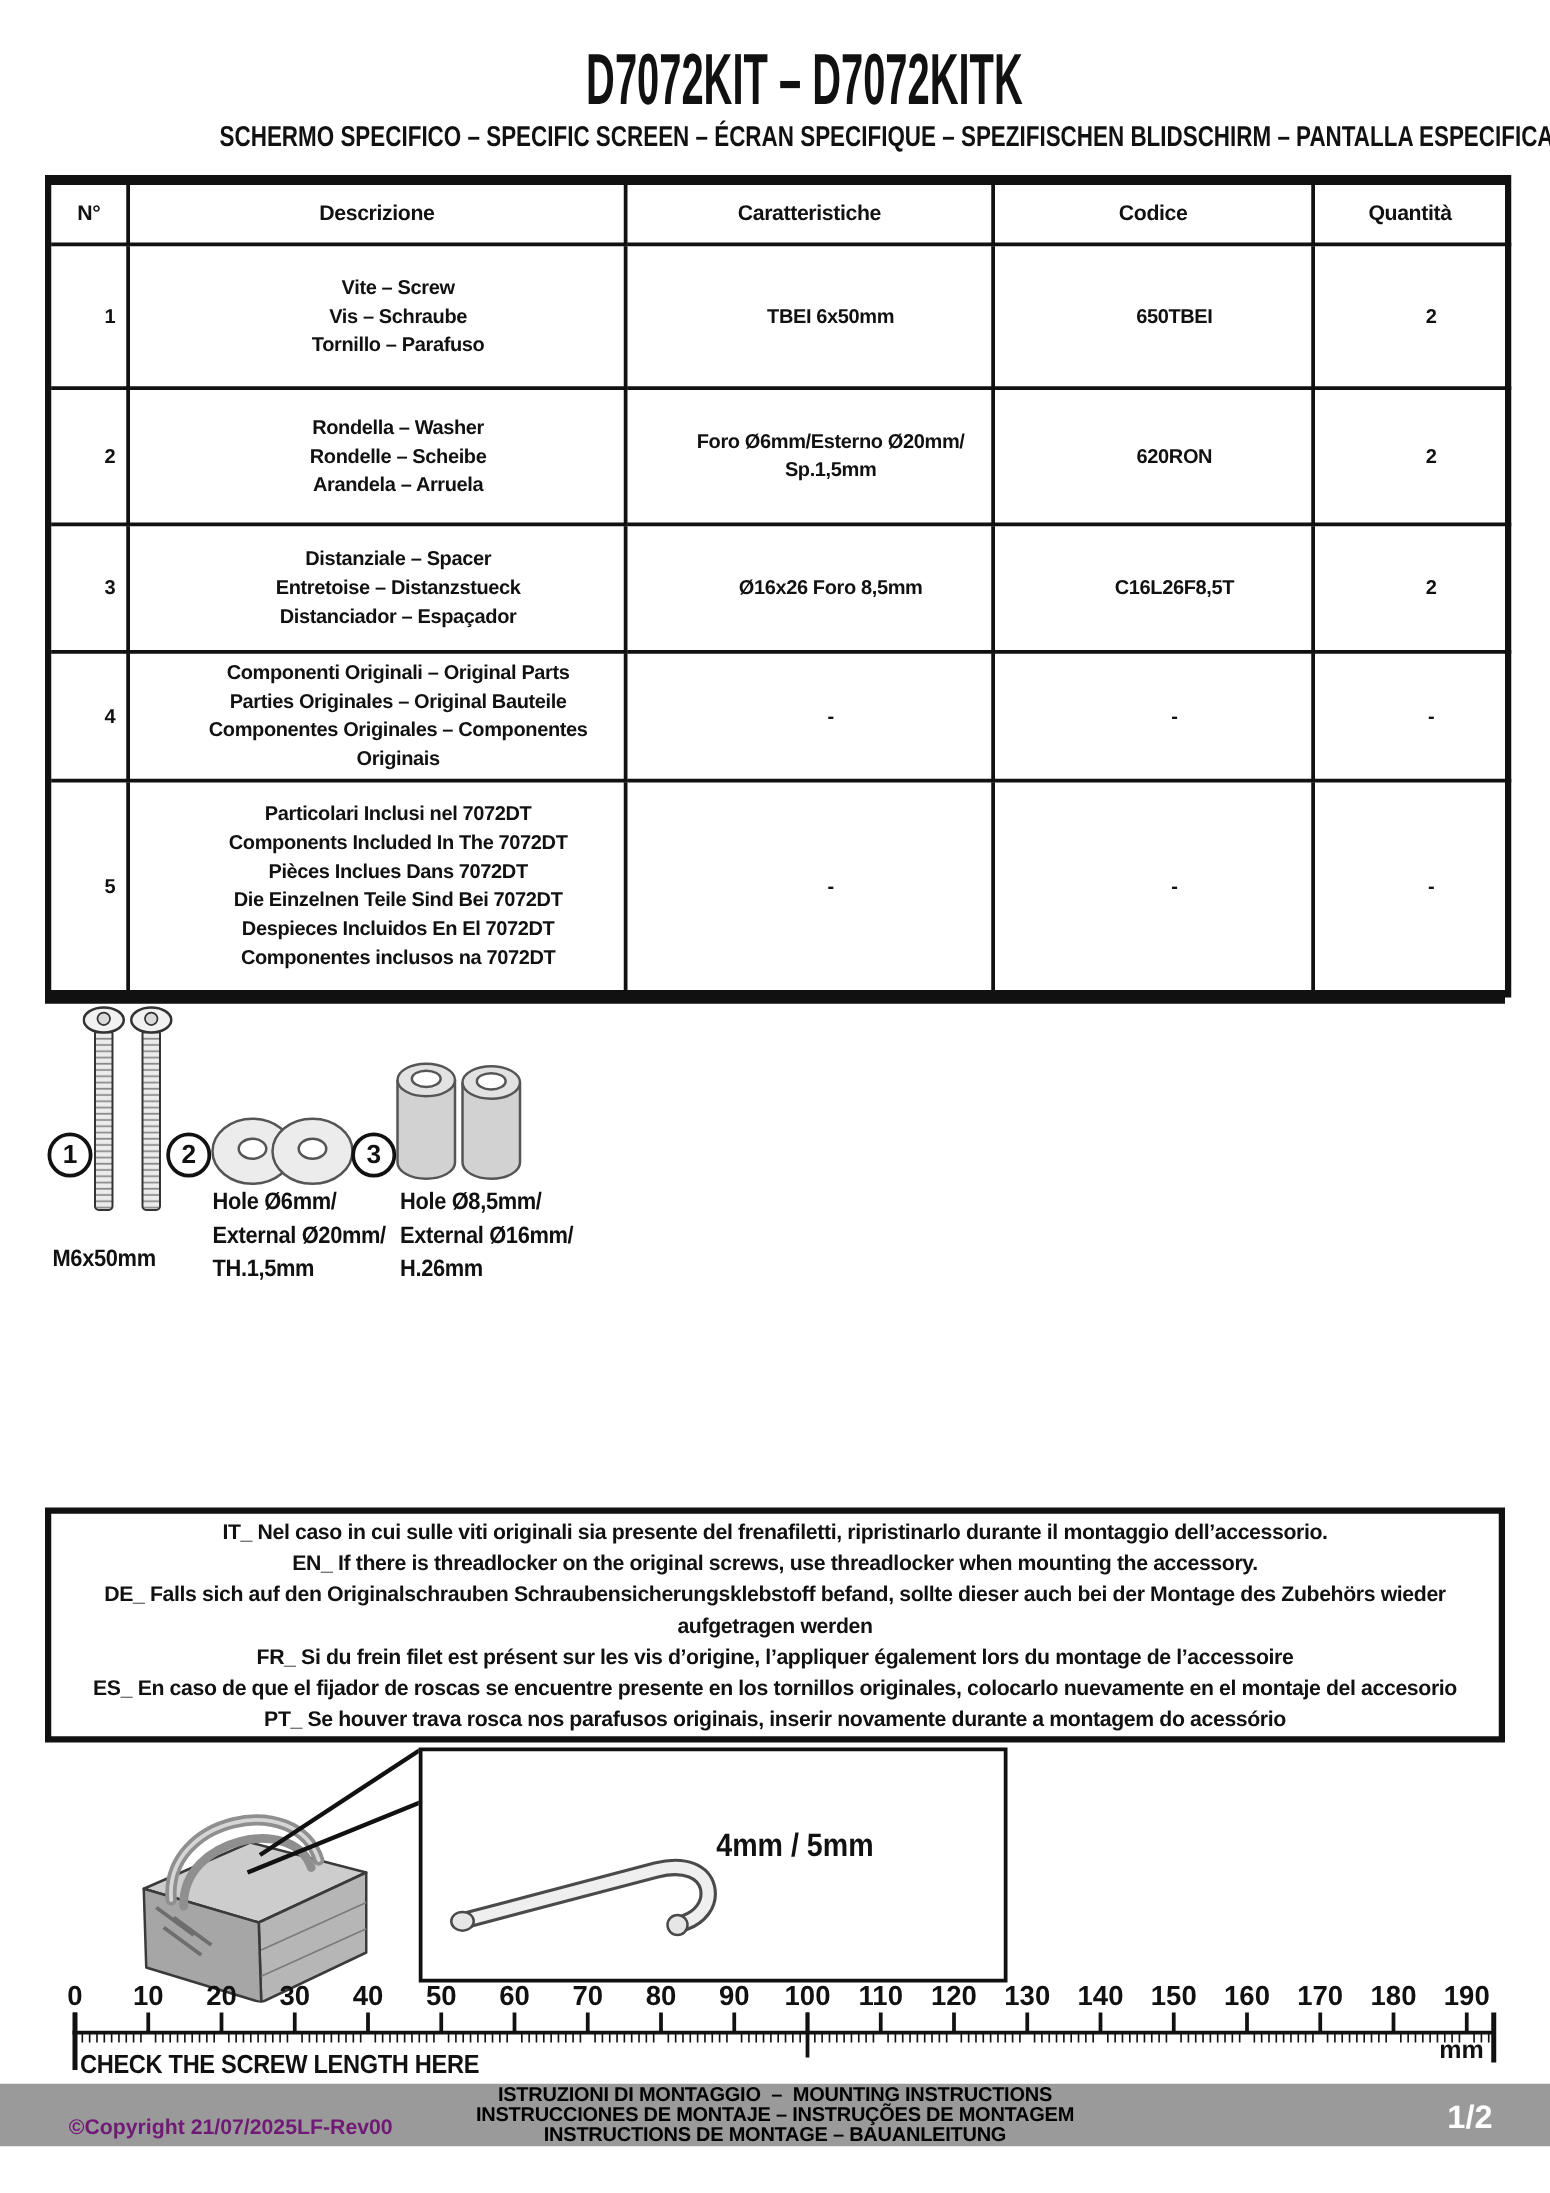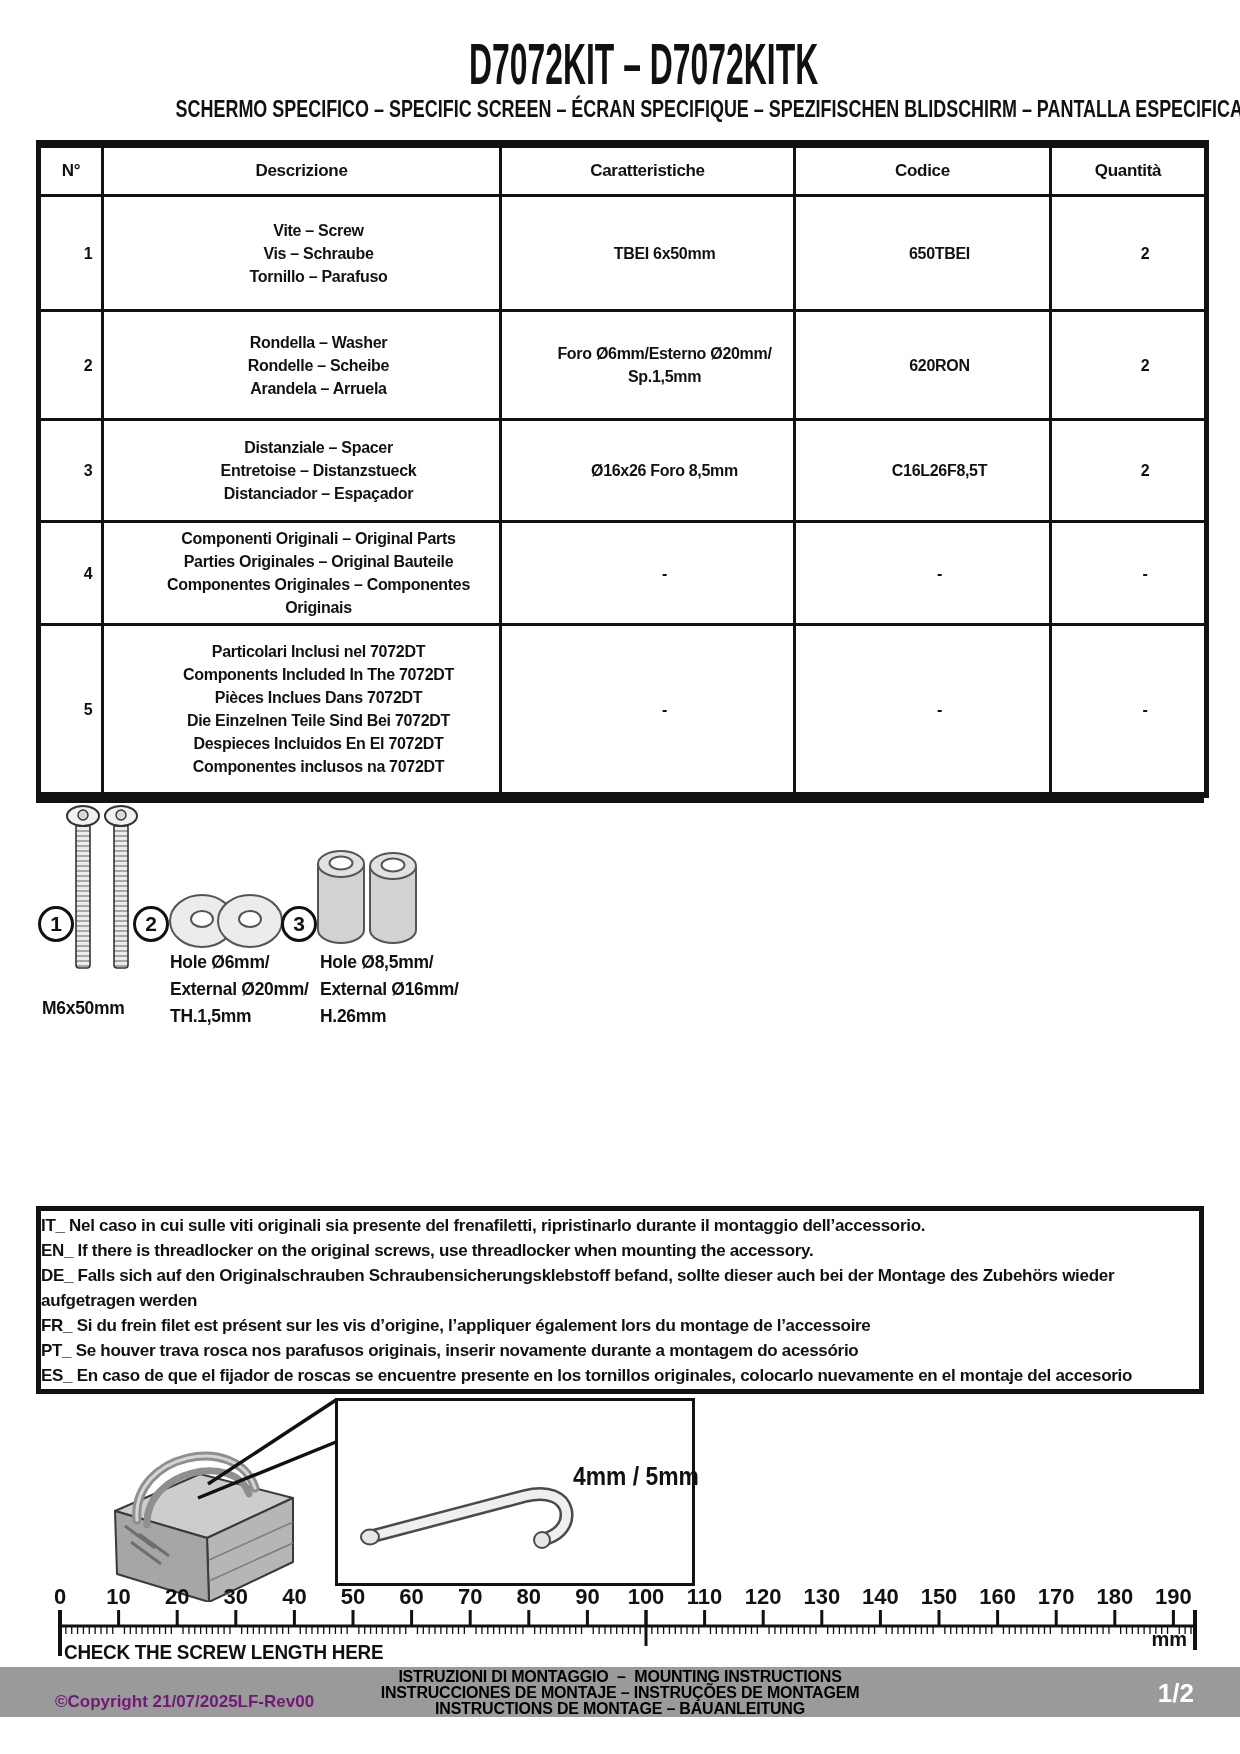--- a/index.html
+++ b/index.html
@@ -26,24 +26,24 @@
   .divider{position:absolute;left:36px;top:797px;width:1168px;height:6px;background:#111;}
   
   .badge{position:absolute;width:30px;height:30px;border:3px solid #111;border-radius:50%;
          background:#fff;text-align:center;line-height:30px;font-size:21px;font-weight:700;}
   .part-label{position:absolute;font-weight:700;font-size:19px;line-height:27px;
               white-space:pre-line;transform:scaleX(.92);transform-origin:left top;letter-spacing:-0.3px;}
   .abs{position:absolute;}
   
   .note-box{position:absolute;left:36px;top:1206px;width:1168px;height:188px;border:5px solid #111;
             box-sizing:border-box;display:flex;flex-direction:column;justify-content:center;
-            }
+            text-align:center;}
   .note-box div{font-weight:700;font-size:17px;line-height:25px;letter-spacing:-0.3px;}
   
-  .callout{position:absolute;left:335px;top:1398px;width:360px;height:188px;border:3px solid #111;
+  .callout{position:absolute;left:335px;top:1398px;width:471px;height:188px;border:3px solid #111;
            background:#fff;box-sizing:border-box;}
   .allen-size{position:absolute;left:235px;top:60px;font-weight:700;font-size:26px;white-space:nowrap;
               transform:scaleX(.88);transform-origin:left top;}
   
   #ruler-svg{position:absolute;left:36px;top:1584px;}
   #ruler-svg line{stroke:#111;}
   #ruler-svg text{fill:#111;font-family:"Liberation Sans",sans-serif;font-weight:700;}
   #ruler-svg text.rl{font-size:22px;}
   #ruler-svg text.ru{font-size:20px;}
   .ruler-caption{position:absolute;left:64px;top:1640px;font-weight:700;font-size:21px;
@@ -181,22 +181,22 @@
   <div class="part-label" style="left:320px;top:948px;width:170px;">Hole Ø8,5mm/
 External Ø16mm/
 H.26mm</div>
 
   <div class="note-box">
     <div>IT_ Nel caso in cui sulle viti originali sia presente del frenafiletti, ripristinarlo durante il montaggio dell’accessorio.</div>
     <div>EN_ If there is threadlocker on the original screws, use threadlocker when mounting the accessory.</div>
     <div>DE_ Falls sich auf den Originalschrauben Schraubensicherungsklebstoff befand, sollte dieser auch bei der Montage des Zubehörs wieder</div>
     <div>aufgetragen werden</div>
     <div>FR_ Si du frein filet est présent sur les vis d’origine, l’appliquer également lors du montage de l’accessoire</div>
+    <div>ES_ En caso de que el fijador de roscas se encuentre presente en los tornillos originales, colocarlo nuevamente en el montaje del accesorio</div>
     <div>PT_ Se houver trava rosca nos parafusos originais, inserir novamente durante a montagem do acessório</div>
-    <div>ES_ En caso de que el fijador de roscas se encuentre presente en los tornillos originales, colocarlo nuevamente en el montaje del accesorio</div>
   </div>
 
   <svg class="abs" style="left:85px;top:1426px;" width="215" height="176" viewBox="0 0 215 176">
     <g stroke="#3a3a3a" stroke-width="2" stroke-linejoin="round">
       <polygon points="30,85 115,48 208,72 122,112" fill="#cdcdcd"></polygon>
       <polygon points="122,112 208,72 208,136 124,176" fill="#b6b6b6"></polygon>
       <polygon points="30,85 122,112 124,176 32,148" fill="#a6a6a6"></polygon>
     </g>
     <line x1="124" y1="134" x2="208" y2="96" stroke="#7c7c7c" stroke-width="1.5"></line>
     <line x1="124" y1="155" x2="208" y2="117" stroke="#7c7c7c" stroke-width="1.5"></line>

